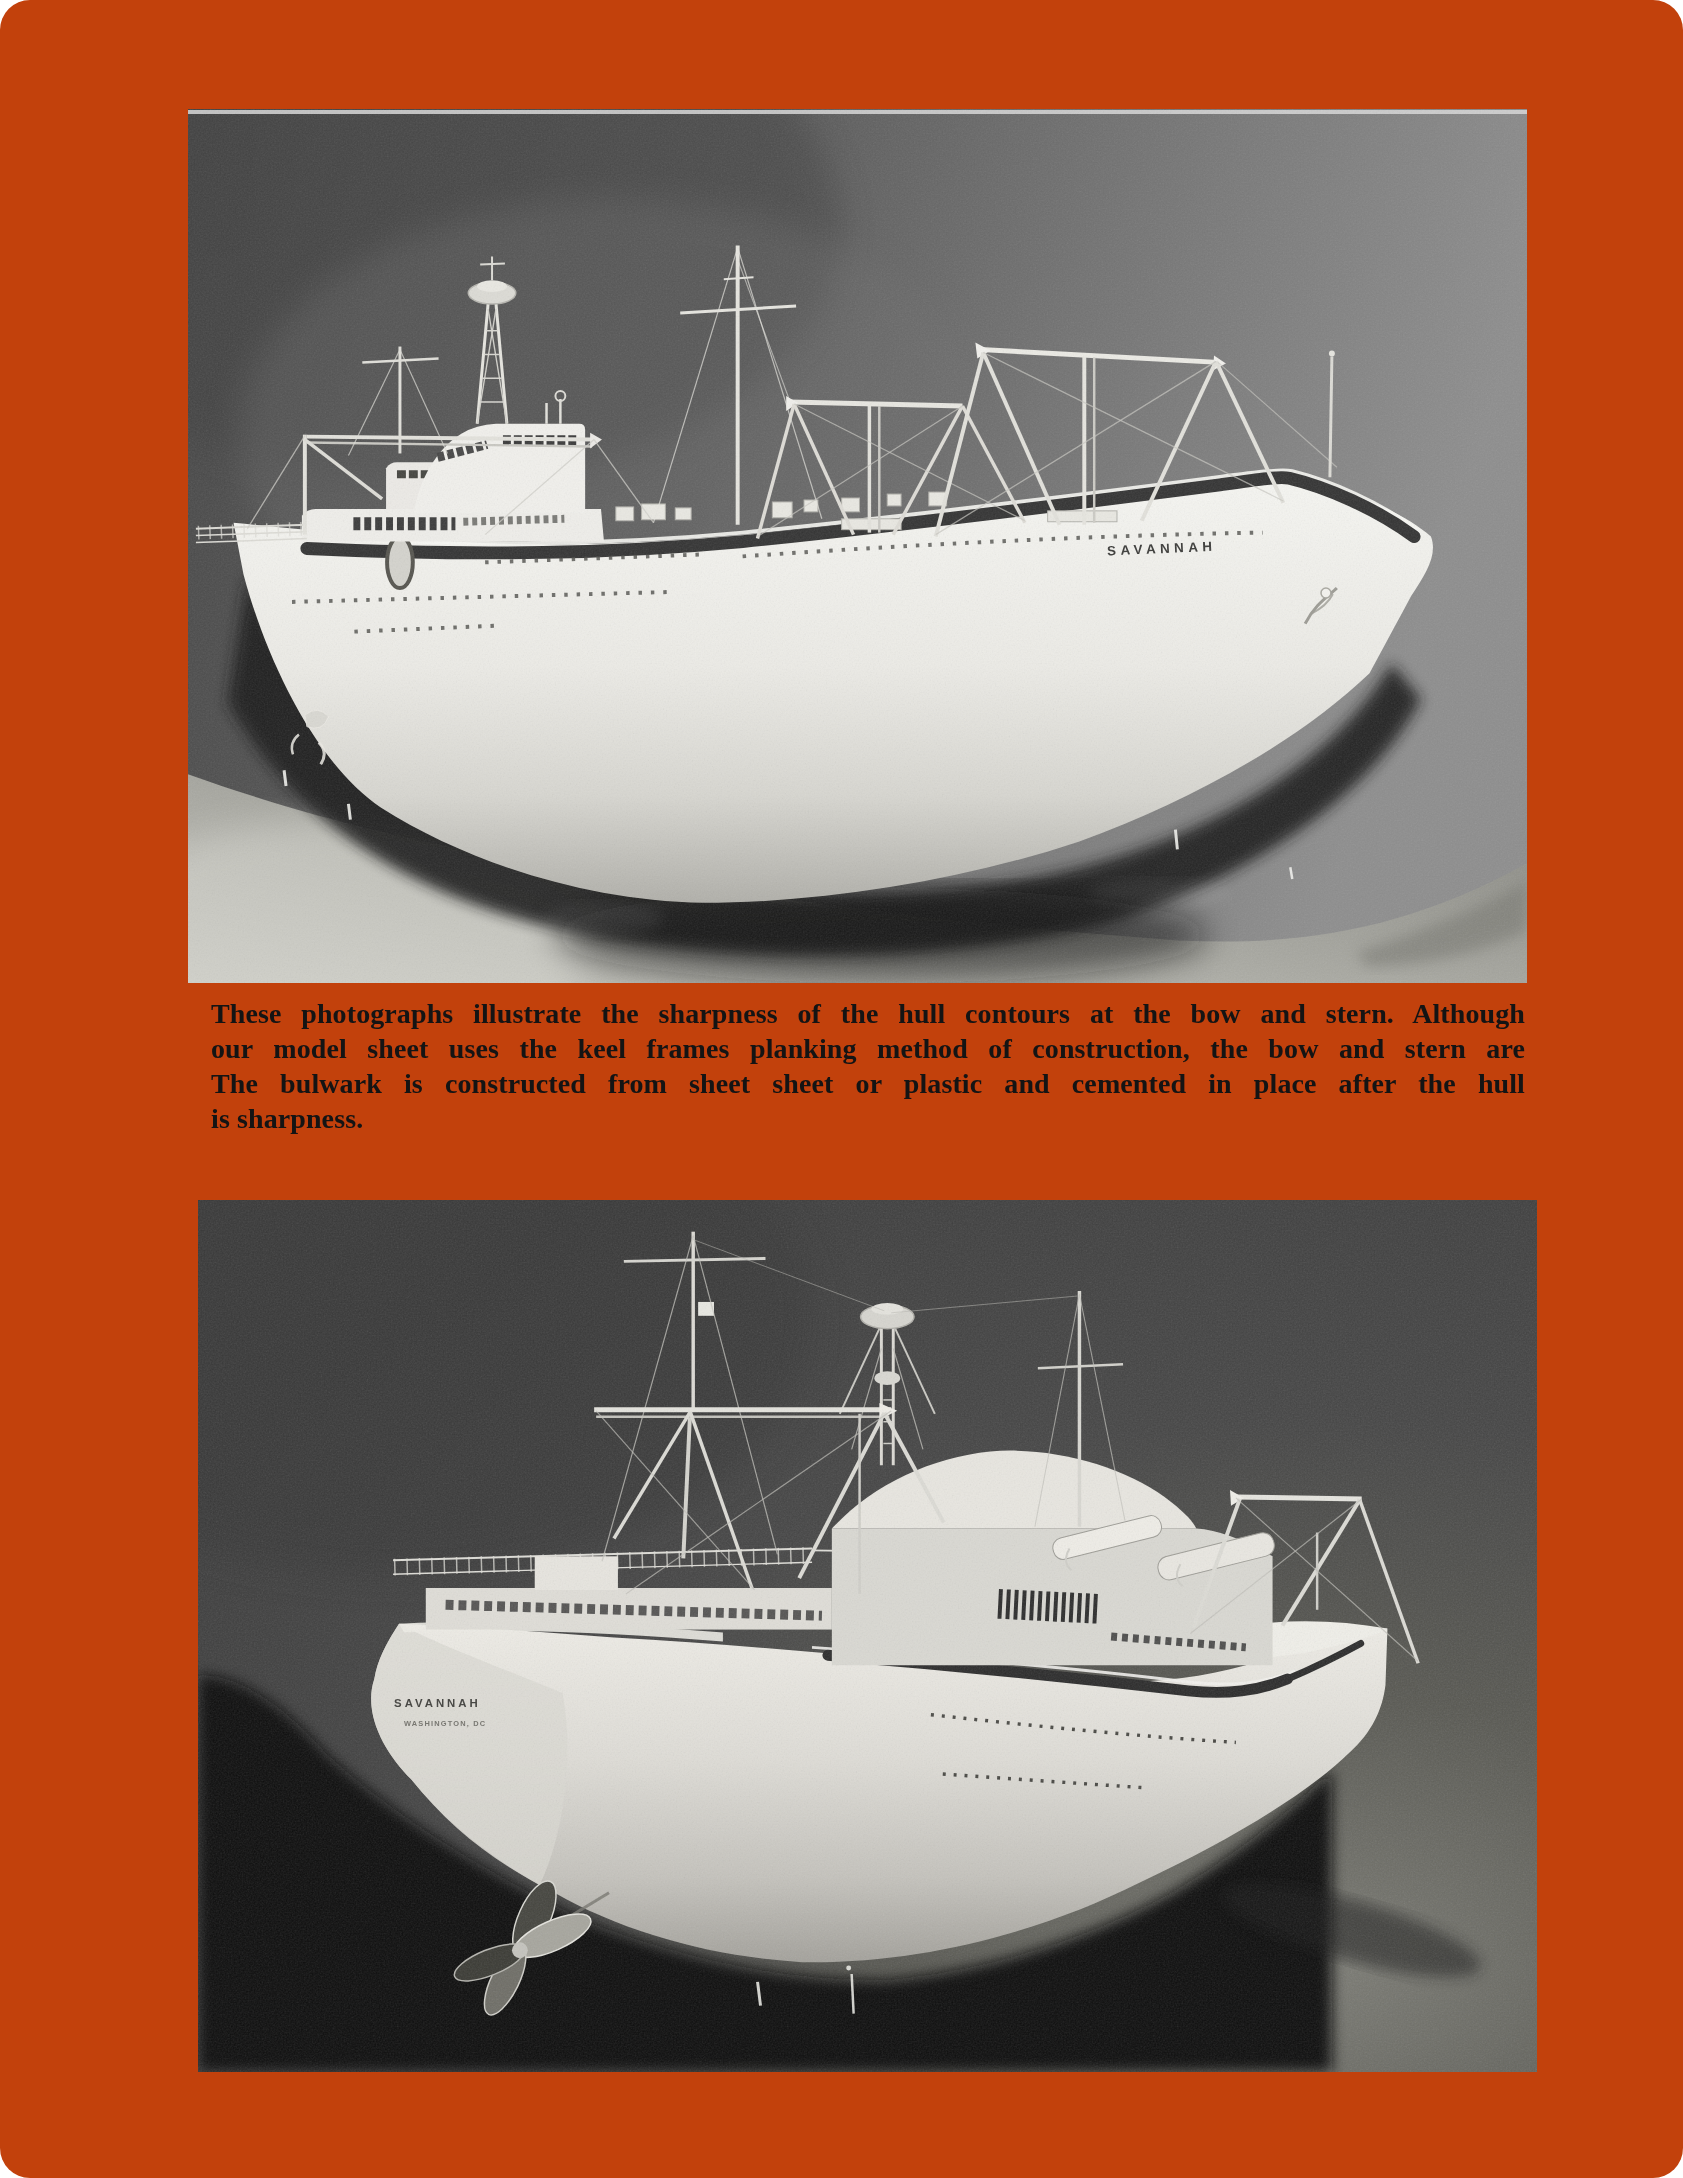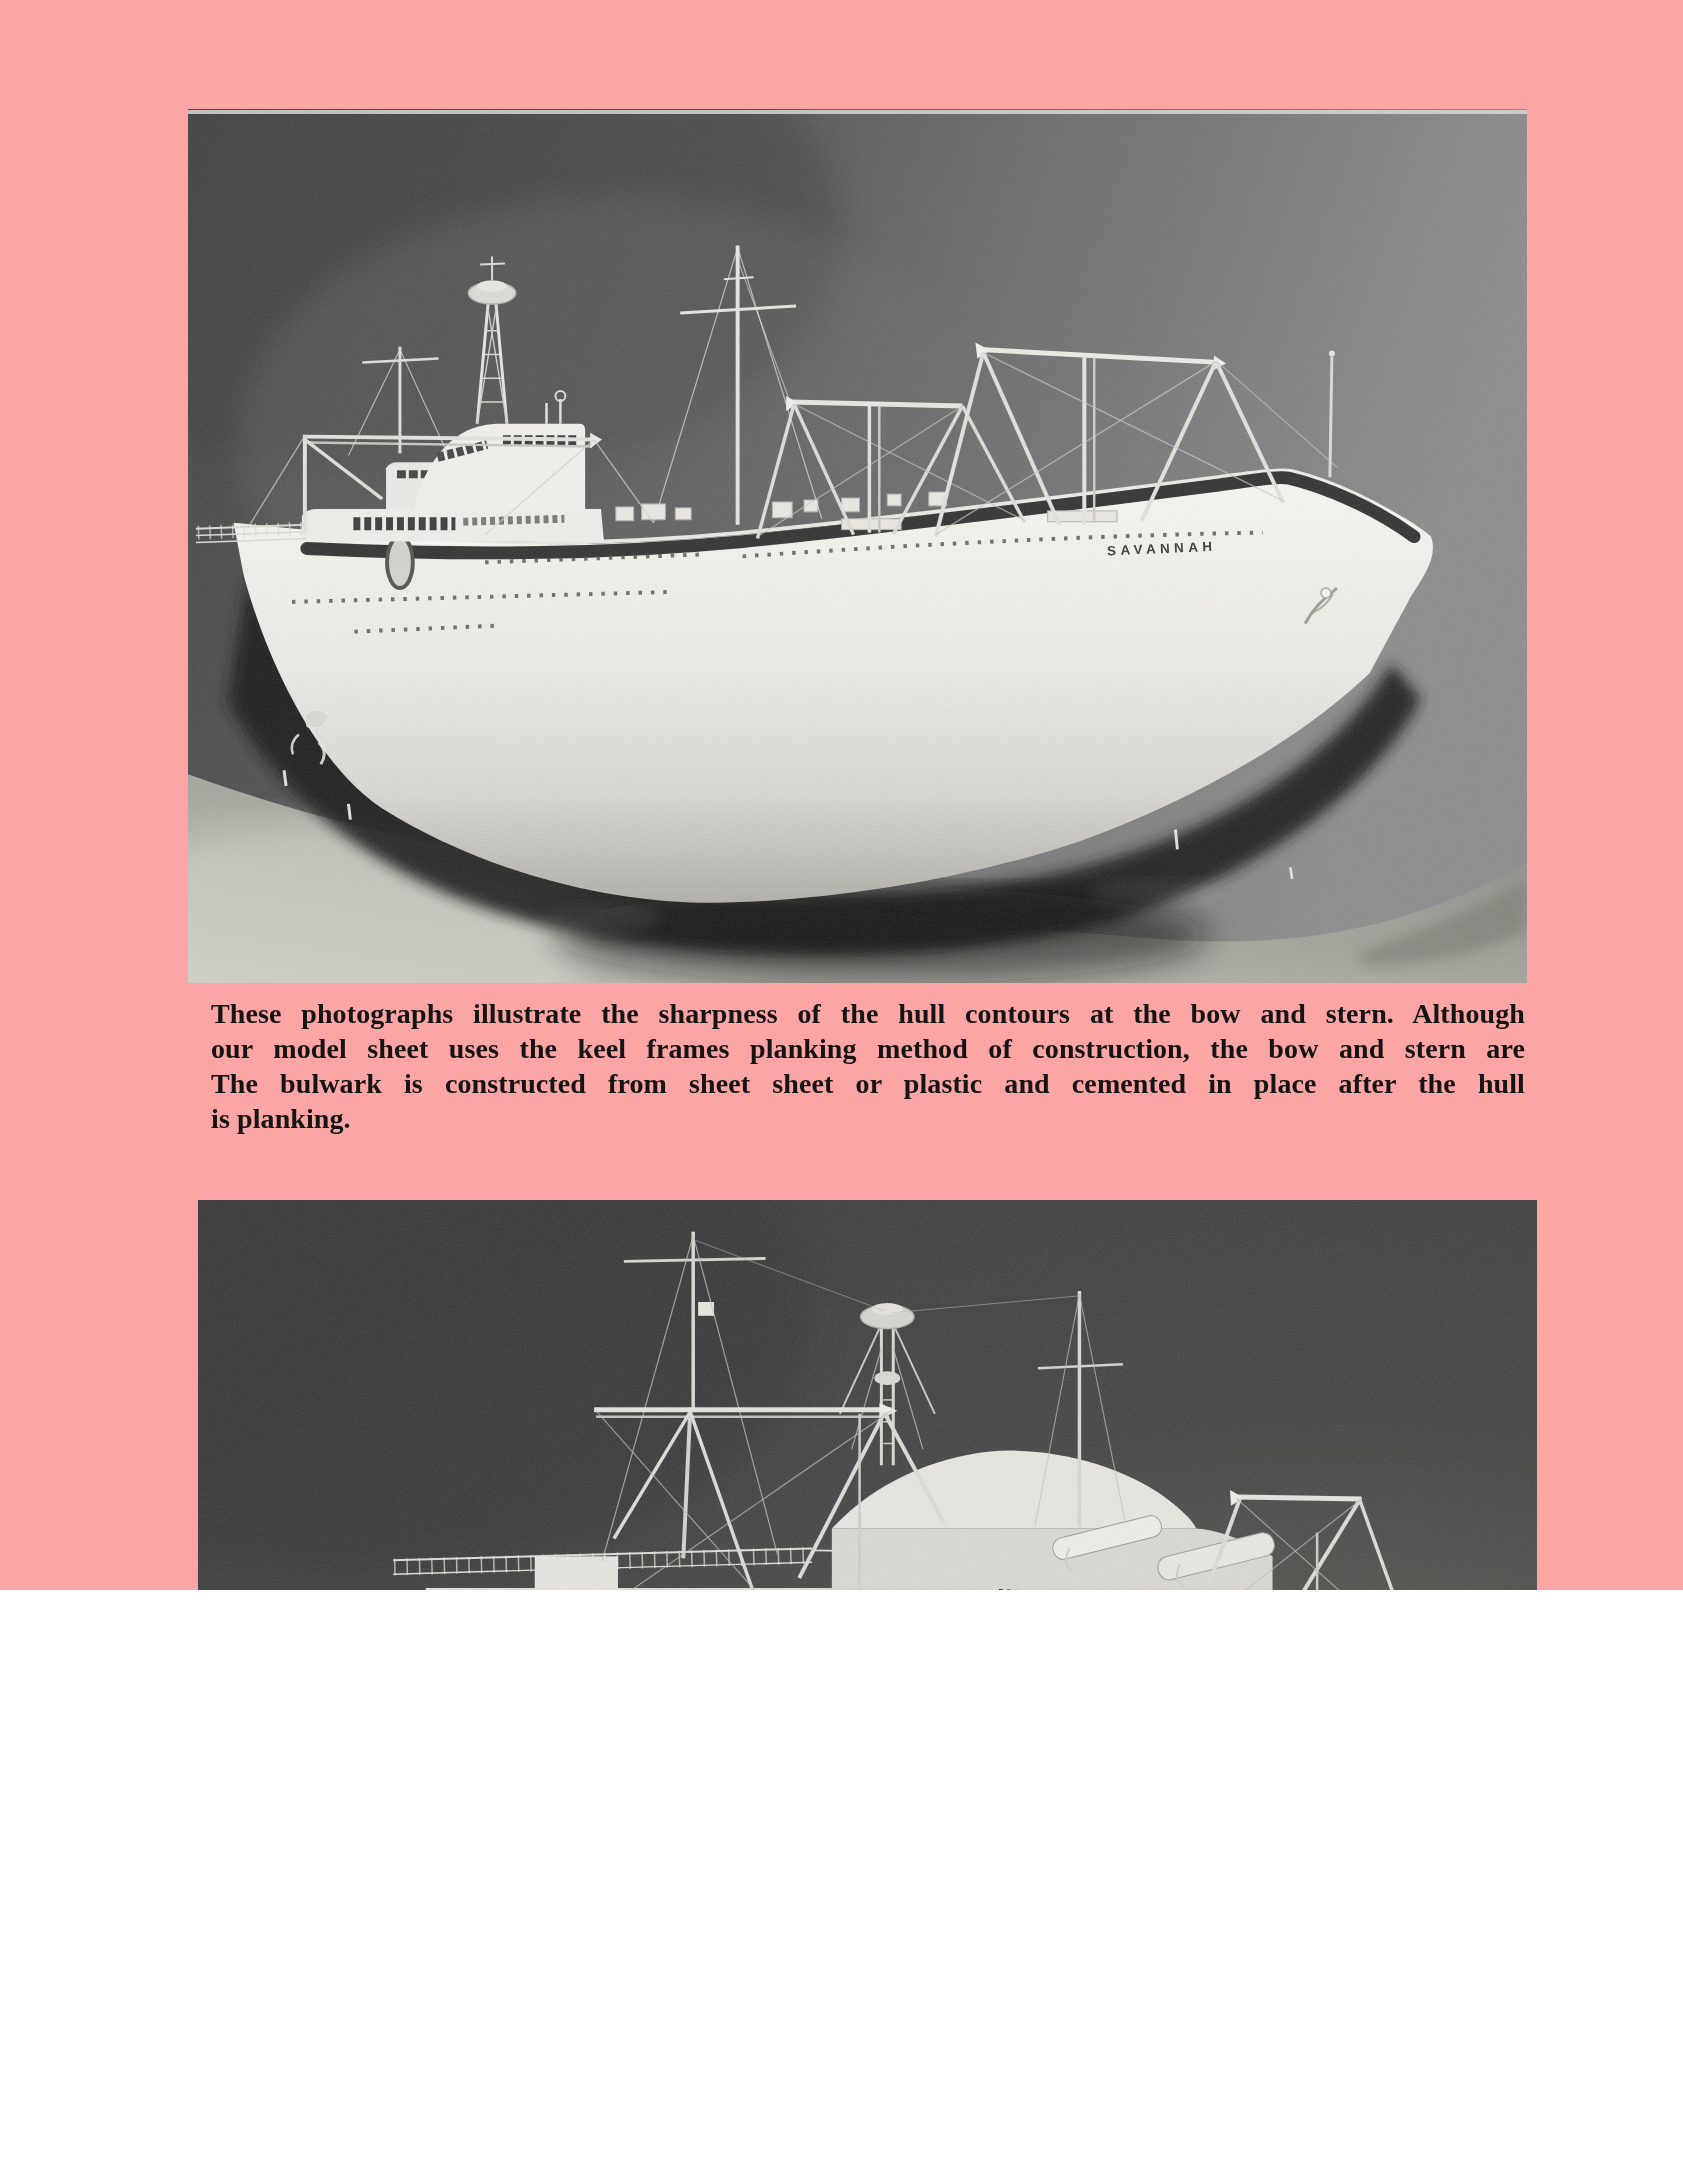--- a/index.html
+++ b/index.html
@@ -1,17 +1,17 @@
 <!DOCTYPE html>
 <html><head>
 <meta charset="utf-8">
 <style>
   html,body{margin:0;padding:0;background:#ffffff;}
-  .page{position:relative;width:1683px;height:1590px;background:#fca5a5;overflow:hidden;
-        font-family:"Liberation Serif",serif;}
+  .page{position:relative;width:1683px;height:2178px;background:#c2410c;overflow:hidden;
+        font-family:"Liberation Serif",serif;border-radius:30px;}
   figure{margin:0;padding:0;position:absolute;}
   .photo-top{left:188px;top:109px;width:1339px;height:874px;}
   .photo-bottom{left:198px;top:1200px;width:1339px;height:872px;}
   .photo svg{display:block;width:100%;height:100%;}
   .caption{position:absolute;left:211px;top:996px;width:1314px;color:#141414;
            font-weight:700;font-size:28px;line-height:35px;letter-spacing:0.1px;}
   .cap-line{margin:0;padding:0;}
   .just{text-align:justify;text-align-last:justify;}
 </style>
 </head>
@@ -225,21 +225,21 @@
       </g>
 
       <rect x="0" y="0" width="1352" height="883" filter="url(#t-grain)"></rect>
     </svg>
   </figure>
 
   <div class="caption">
     <p class="cap-line just">These photographs illustrate the sharpness of the hull contours at the bow and stern. Although</p>
     <p class="cap-line just">our model sheet uses the keel frames planking method of construction, the bow and stern are</p>
     <p class="cap-line just">The bulwark is constructed from sheet sheet or plastic and cemented in place after the hull</p>
-    <p class="cap-line">is planking.</p>
+    <p class="cap-line">is sharpness.</p>
   </div>
 
   <figure class="photo photo-bottom">
     <svg viewBox="0 0 1352 881" preserveAspectRatio="none">
       <defs>
         <radialGradient id="b-bg" cx="0.84" cy="0.88" r="1.05">
           <stop offset="0" stop-color="#7b7b74"></stop>
             <stop offset="0.3" stop-color="#585852"></stop>
           <stop offset="0.6" stop-color="#454545"></stop>
             <stop offset="1" stop-color="#3c3c3c"></stop>

